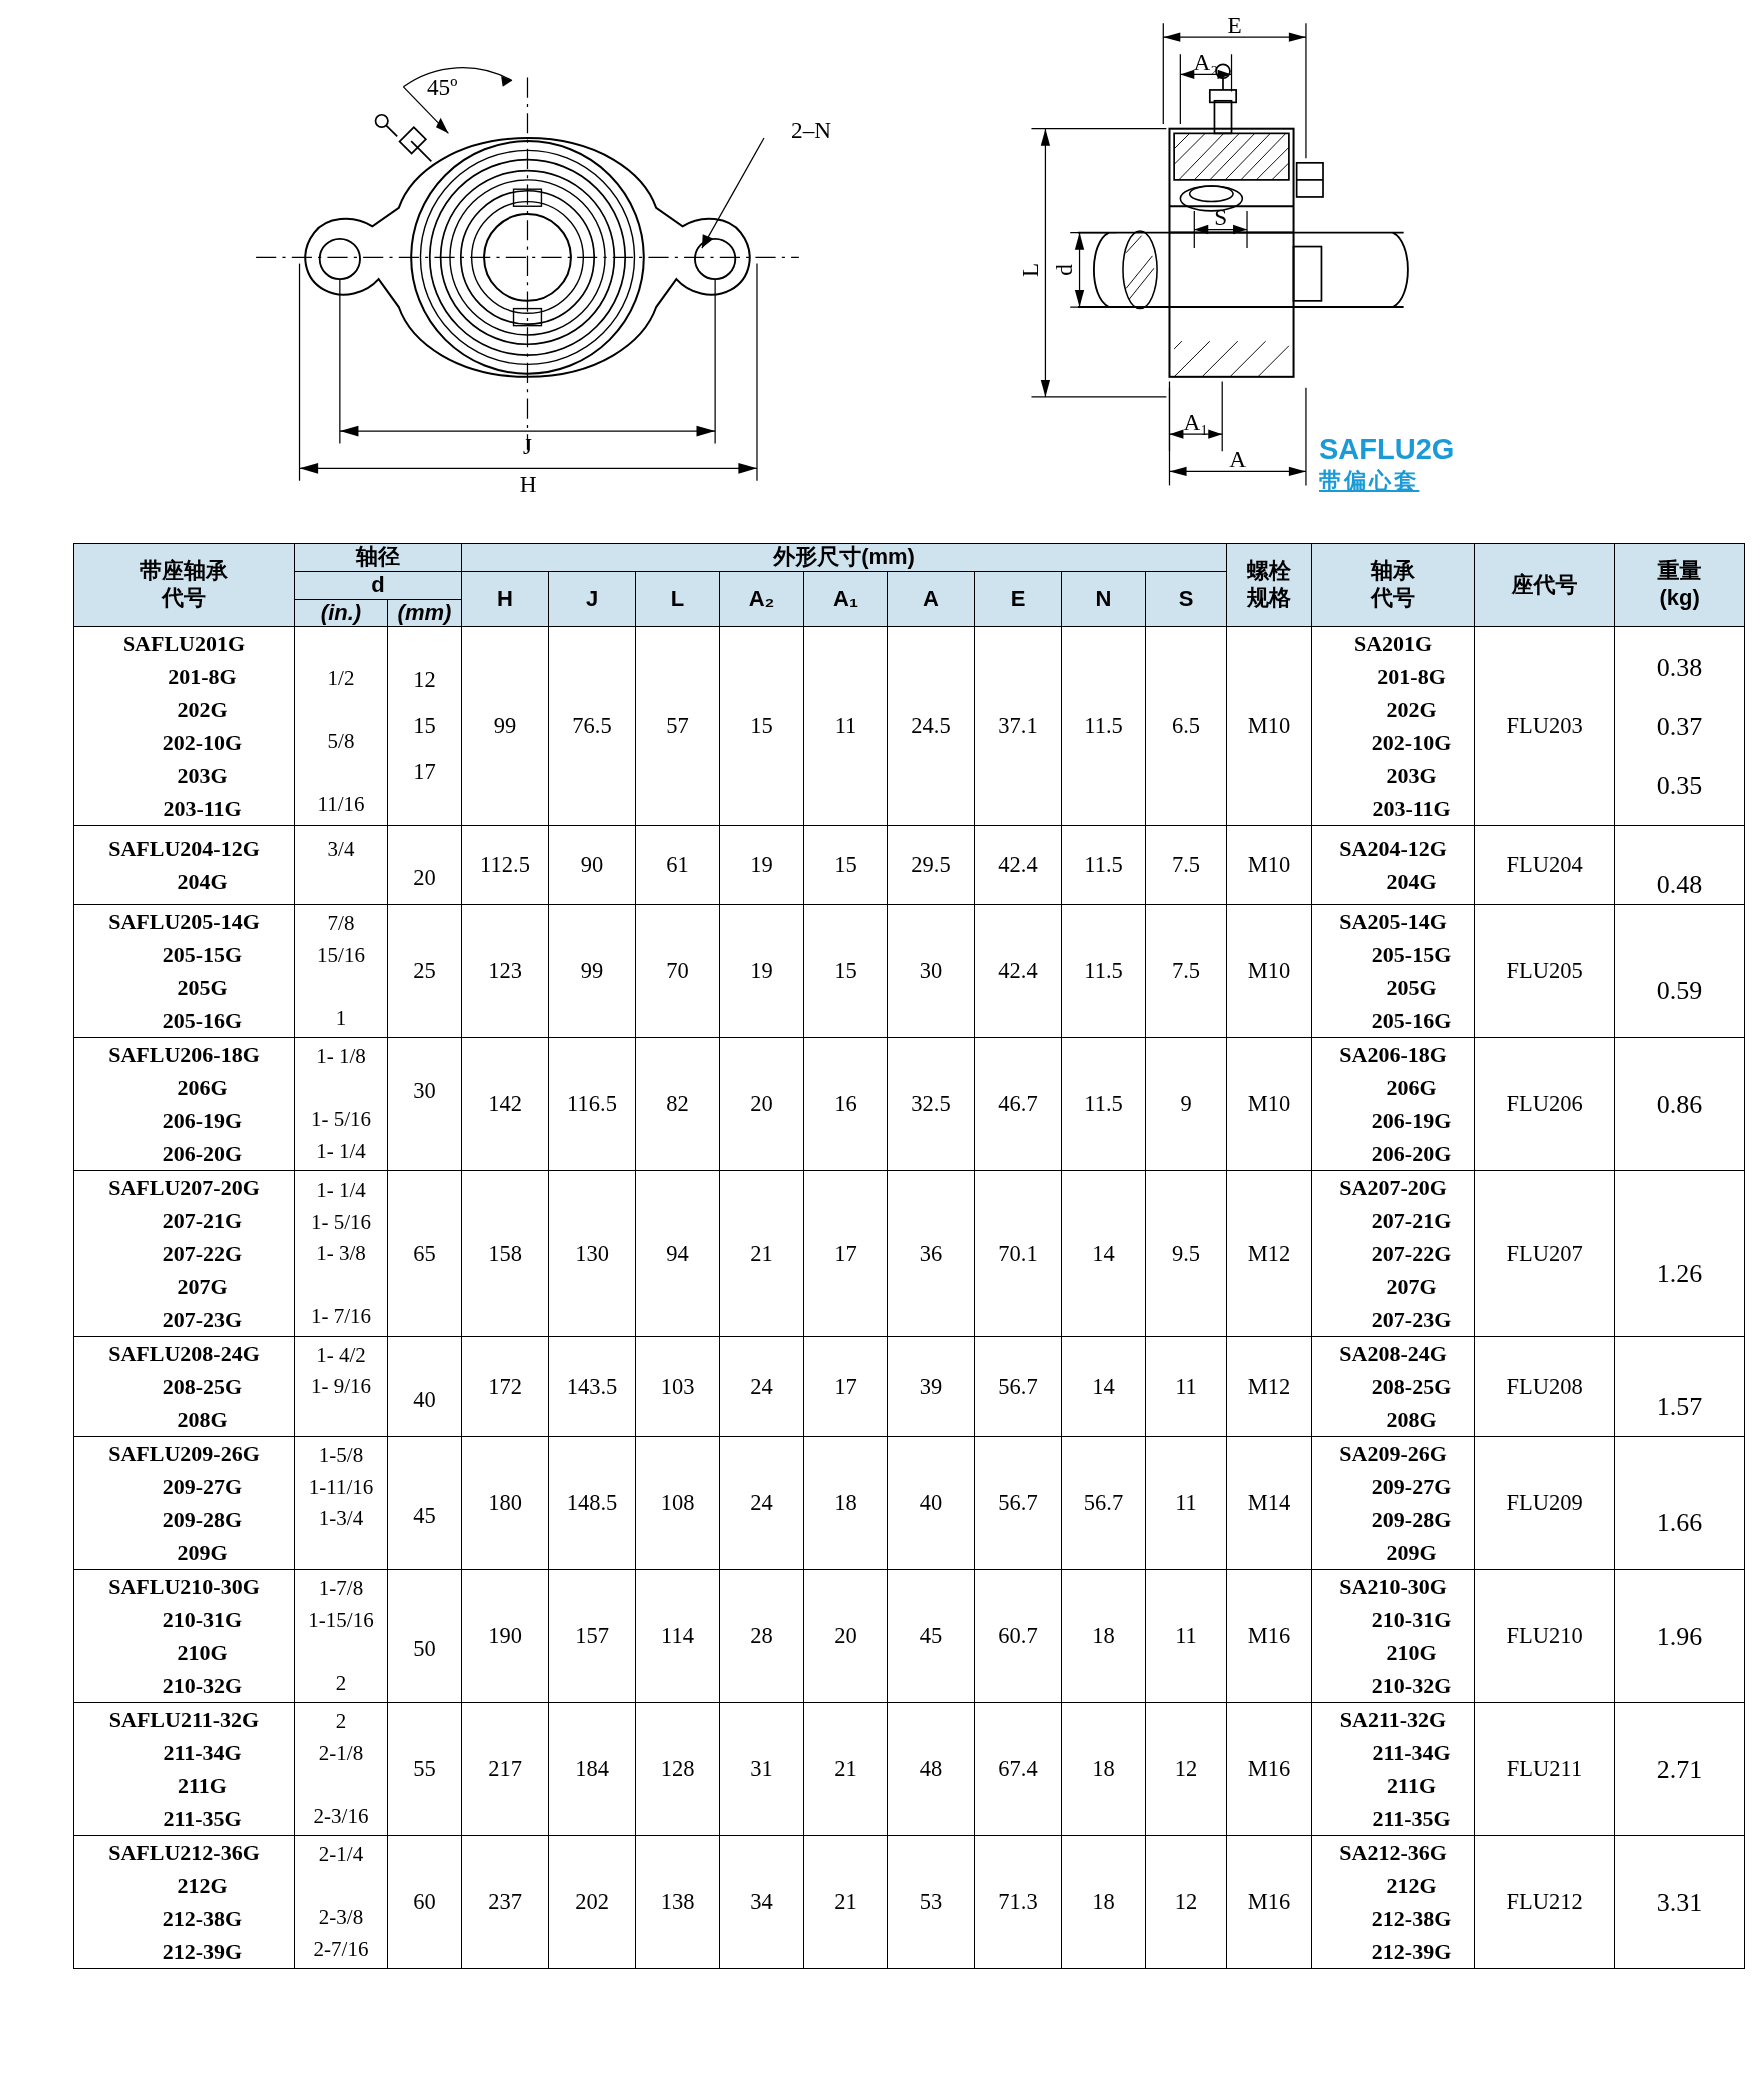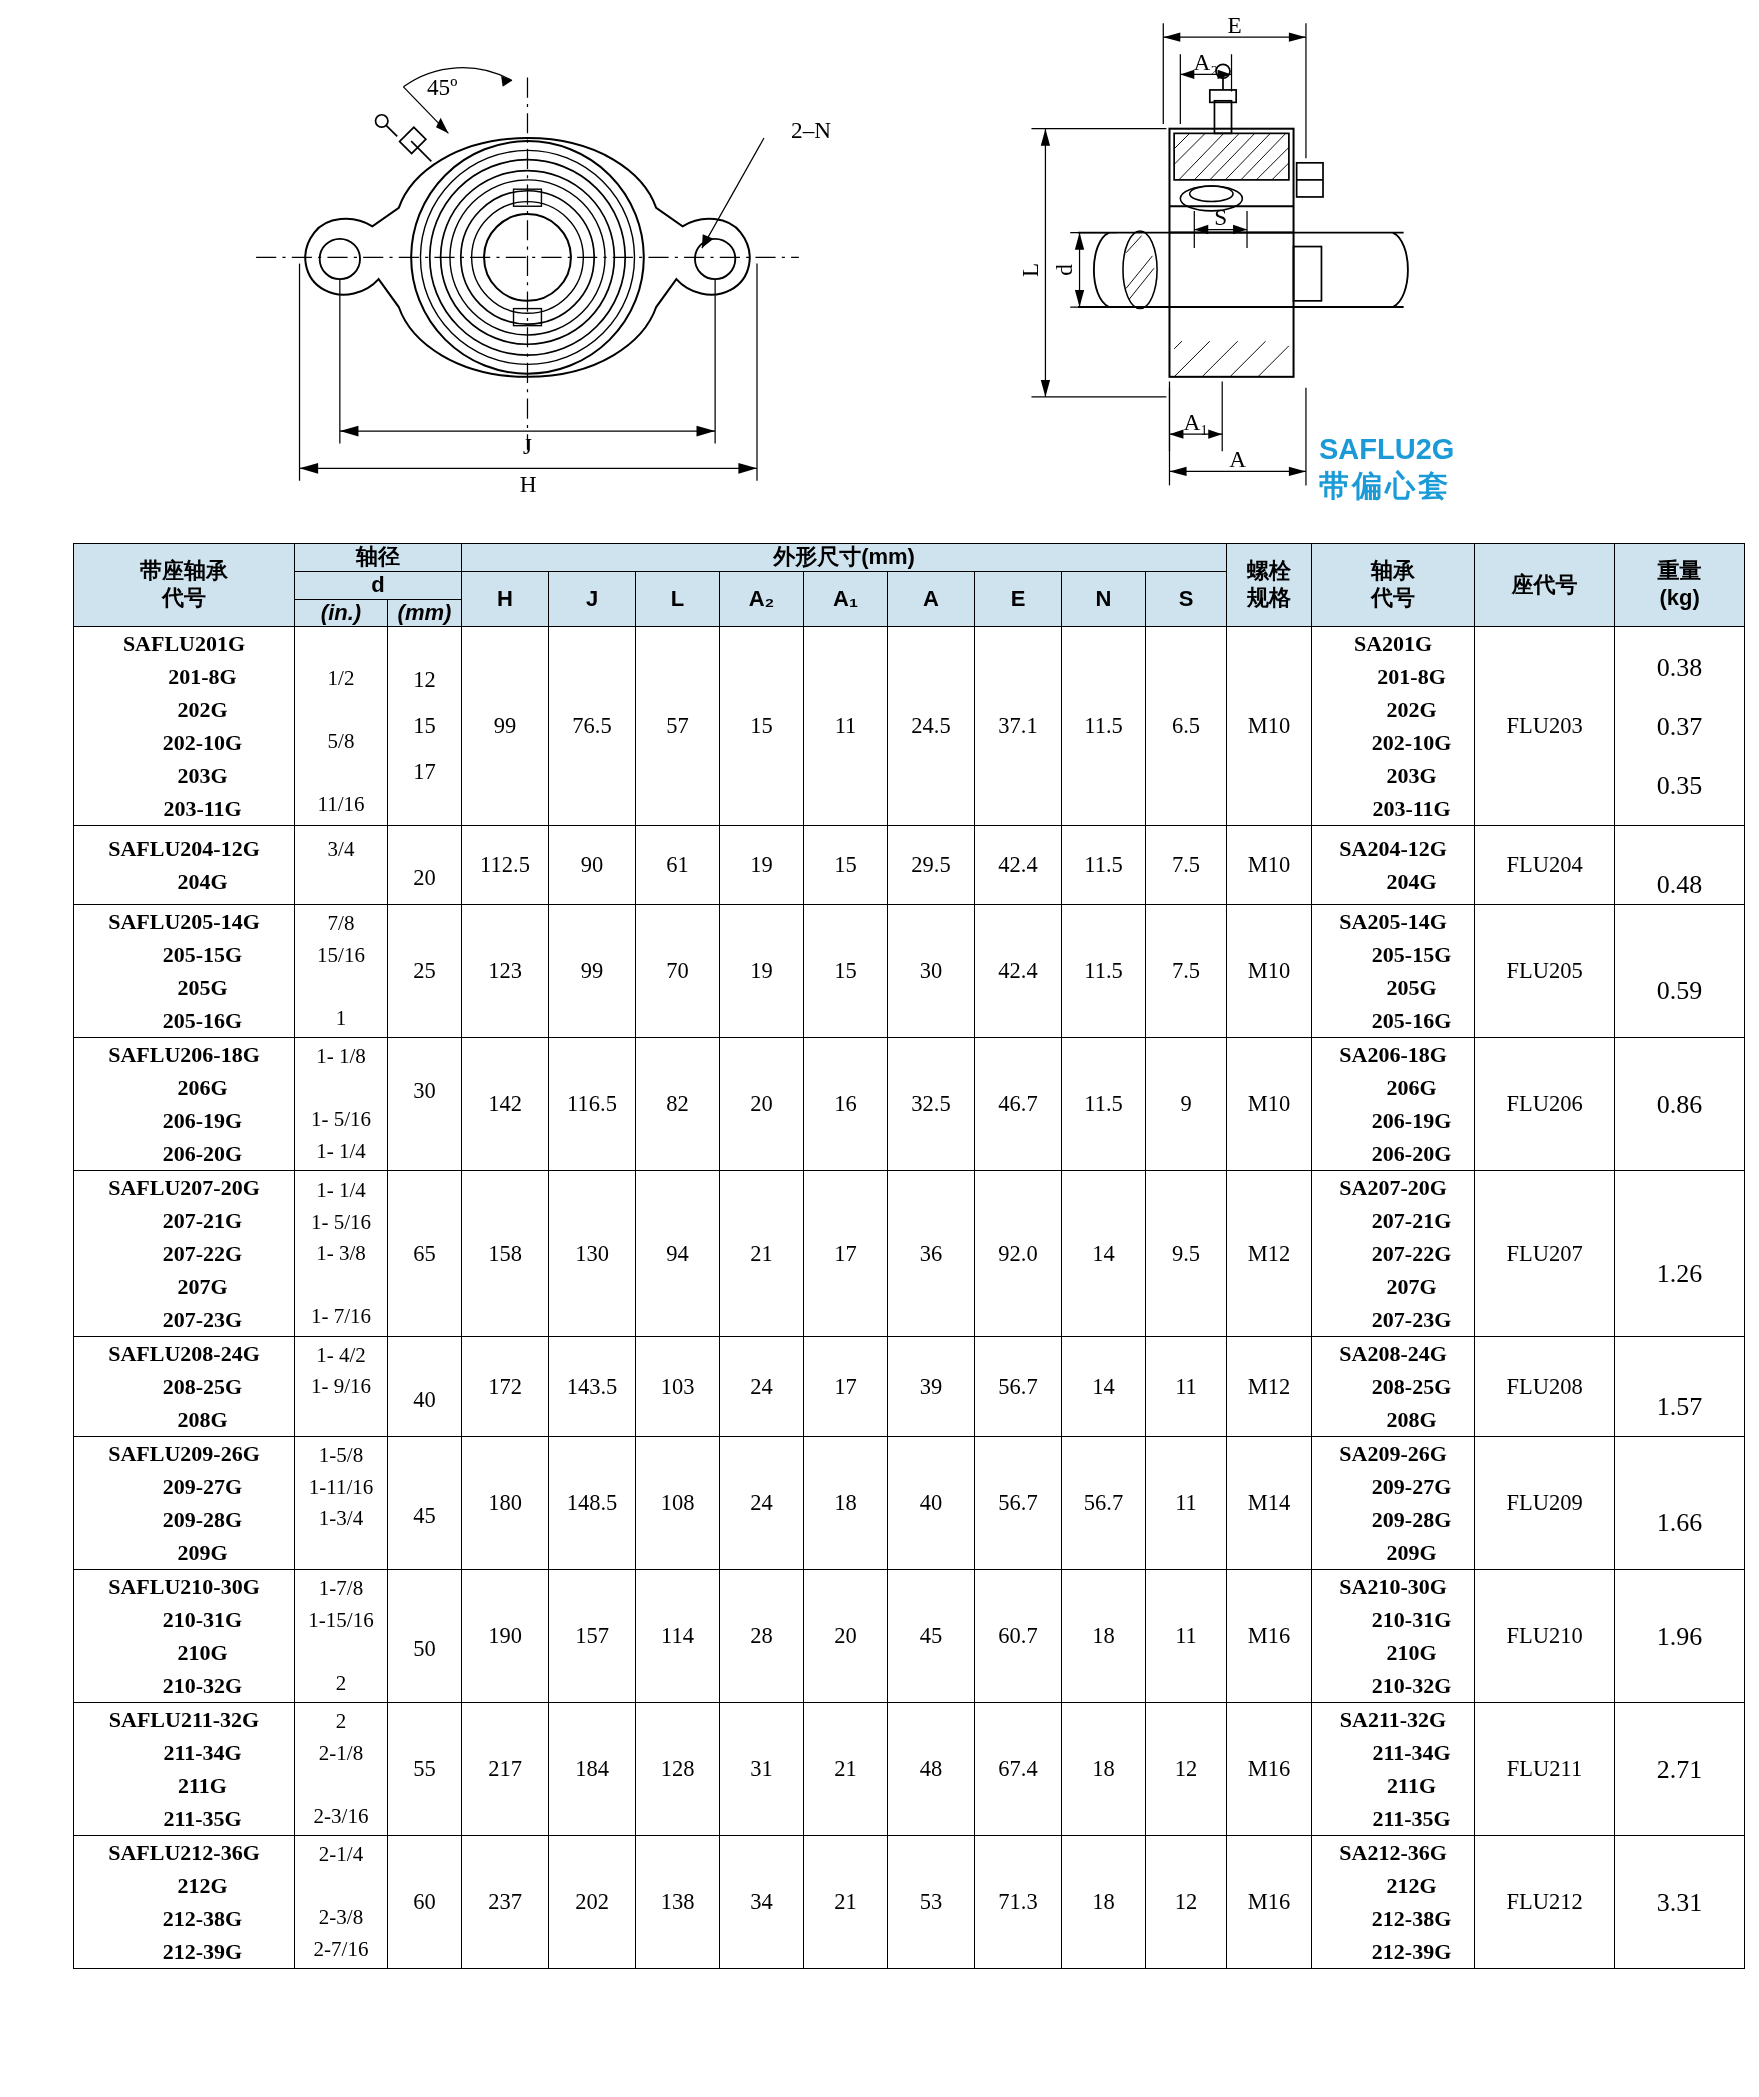--- a/index.html
+++ b/index.html
@@ -40,21 +40,22 @@
     width: 326px;
     text-align: left;
     color: #1a9ad6;
     font-size: 29px;
     font-weight: bold;
     line-height: 1.25;
     font-family: "Liberation Sans", sans-serif;
   }
   .series-label .cn {
     letter-spacing: 3.1px;
-    font-size: 30px;
+    font-size: 22px;
+    text-decoration: underline;
   }
 
   
   .table-wrap {
     position: absolute;
     left: 45px;
     top: 543px;
     width: 1669px;
     padding-left: 28px;
   }
@@ -582,21 +583,21 @@
           </td>
           <td class="mm">
             <span>65</span>
           </td>
           <td class="num">158</td>
           <td class="num">130</td>
           <td class="num">94</td>
           <td class="num">21</td>
           <td class="num">17</td>
           <td class="num">36</td>
-          <td class="num">92.0</td>
+          <td class="num">70.1</td>
           <td class="num">14</td>
           <td class="num">9.5</td>
           <td class="bolt">M12</td>
           <td class="bcodes">
             <span class="first">SA207-20G</span>
             <span class="ind">207-21G</span>
             <span class="ind">207-22G</span>
             <span class="ind">207G</span>
             <span class="ind">207-23G</span>
           </td>

